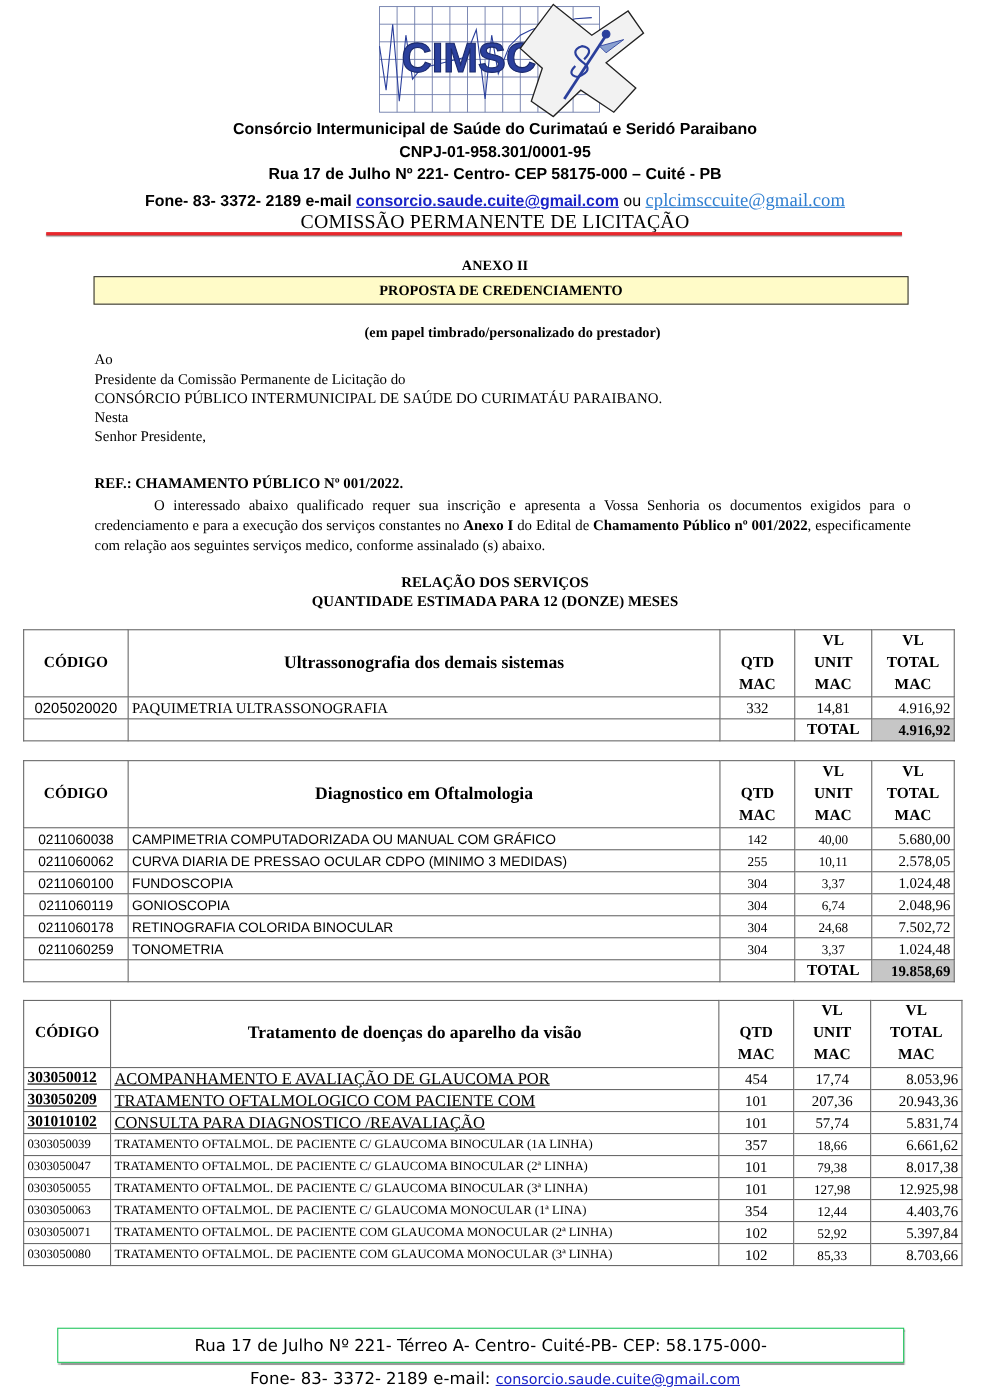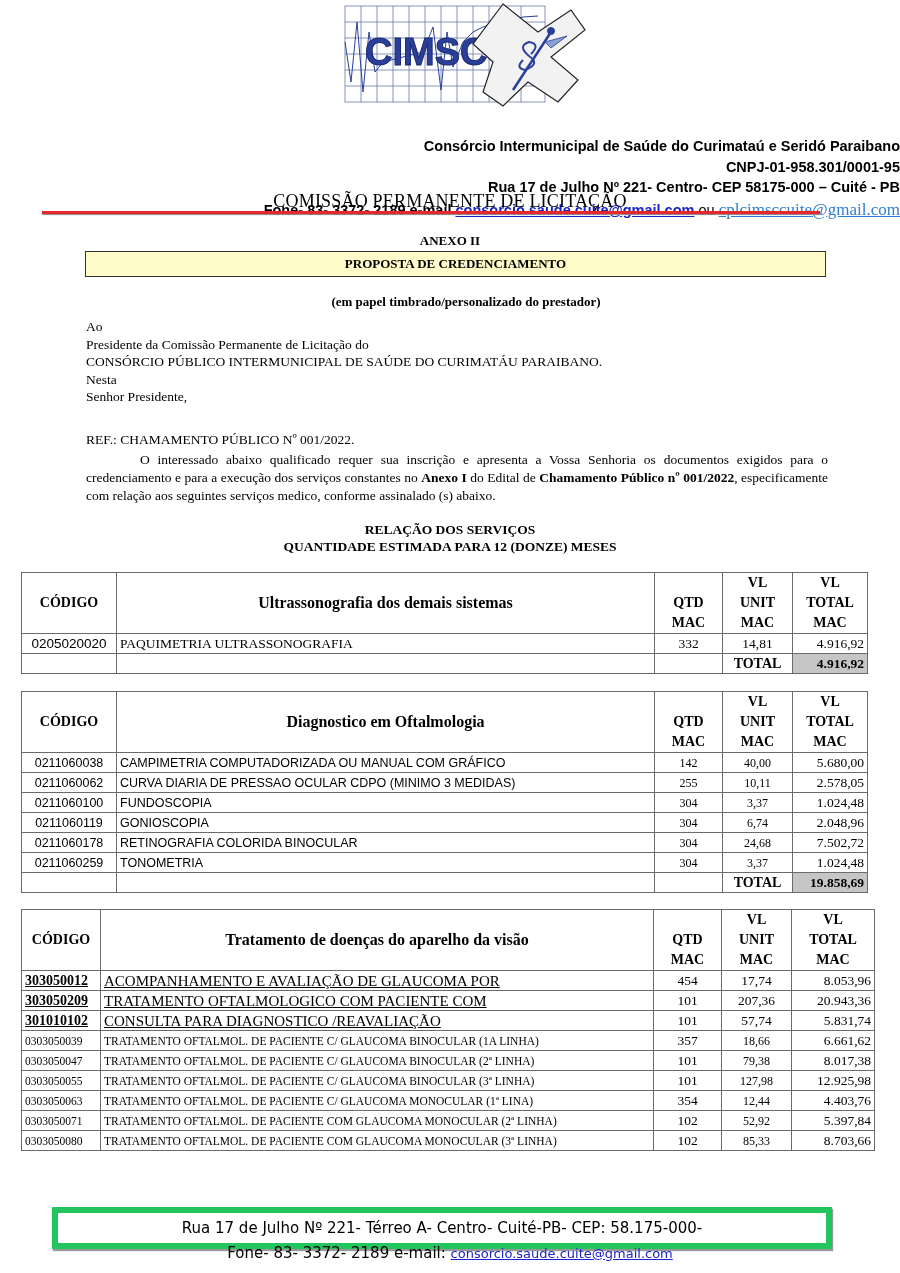--- a/index.html
+++ b/index.html
@@ -1,37 +1,37 @@
 <!DOCTYPE html>
 <html><head>
 <meta charset="utf-8">
 <style>
   html, body { margin: 0; padding: 0; background: #ffffff; }
   body { width: 900px; height: 1273px; position: relative; overflow: hidden; color: #000; font-family: "Liberation Serif", serif; }
 
   
   .logo { position: absolute; left: 323px; top: 2px; width: 265px; height: 105px; }
-  .hdr-line { position: absolute; left: 0; width: 900px; text-align: right; font-family: "Liberation Sans", sans-serif; font-weight: bold; font-size: 14.5px; margin-top: 28px; }
+  .hdr-line { position: absolute; left: 0; width: 900px; text-align: center; font-family: "Liberation Sans", sans-serif; font-weight: bold; font-size: 14.5px; }
   .hdr-l1 { top: 110px; }
   .hdr-l2 { top: 131px; }
   .hdr-l3 { top: 151px; }
   .hdr-l4 { top: 172px; font-size: 14.5px; }
   .hdr-l4 a { color: #1a23c8; text-decoration: underline; }
   .hdr-l4 .ou { font-weight: normal; }
   .hdr-l4 .alt-mail { font-family: "Liberation Serif", serif; font-weight: normal; font-size: 17px; color: #2f7fd1; text-decoration: underline; }
   .hdr-commission { position: absolute; left: 0; width: 900px; top: 191px; text-align: center; font-family: "Liberation Serif", serif; font-size: 18px; letter-spacing: 0.2px; }
   .red-rule { position: absolute; left: 42px; top: 211px; width: 778px; height: 3px; background: #e8262c; box-shadow: 0 1px 1px #888; }
 
   
   .anexo { position: absolute; left: 0; width: 900px; top: 233px; text-align: center; font-weight: bold; font-size: 13px; }
   .proposta-box { position: absolute; left: 85px; top: 251px; width: 739px; height: 24px; background: #fffbc8; border: 1px solid #333; text-align: center; font-weight: bold; font-size: 13px; line-height: 24px; }
   .papel { position: absolute; left: 0; width: 900px; top: 294px; text-align: center; font-weight: bold; font-size: 13px; margin-left: 16px; }
 
   .letter { position: absolute; left: 86px; top: 318px; font-size: 13.5px; line-height: 17.5px; }
-  .ref { position: absolute; left: 86px; top: 432px; font-weight: normal; font-size: 13.5px; }
+  .ref { position: absolute; left: 86px; top: 432px; font-weight: bold; font-size: 13.5px; }
   .para { position: absolute; left: 86px; top: 451px; width: 742px; font-size: 13.5px; line-height: 18px; text-align: justify; text-indent: 54px; }
   .rel { position: absolute; left: 0; width: 900px; text-align: center; font-weight: bold; font-size: 13.5px; }
   .rel1 { top: 522px; }
   .rel2 { top: 539px; }
 
   
   table.svc { position: absolute; left: 21px; border-collapse: collapse; table-layout: fixed; font-size: 13.5px; }
   table.svc td, table.svc th { border: 1px solid #6a6a6a; padding: 0 3px; height: 19px; line-height: 18px; overflow: hidden; white-space: nowrap; }
   table.svc th { font-weight: bold; font-size: 14px; vertical-align: middle; text-align: center; }
   table.svc th.desc-h { font-size: 16px; }
@@ -47,21 +47,21 @@
   #t1 { top: 572px; width: 846px; }
   #t2 { top: 691px; width: 846px; }
   #t3 { top: 909px; width: 853px; }
 
   #t3 td.code { font-family: "Liberation Serif", serif; font-size: 11.5px; text-align: left; padding-left: 3px; }
   #t3 td.code.bold { font-weight: bold; font-size: 14px; text-decoration: underline; }
   #t3 td.desc { font-family: "Liberation Serif", serif; font-size: 11.5px; }
   #t3 td.desc.big { font-size: 15px; text-decoration: underline; }
 
   
-  .footer-box { position: absolute; left: 52px; top: 1207px; width: 768px; height: 30px; border: 6px solid #22c55e; box-shadow: 1px 2px 1px #999; text-align: center; line-height: 30px; font-family: "DejaVu Sans", sans-serif; font-size: 15px; }
+  .footer-box { position: absolute; left: 52px; top: 1207px; width: 768px; height: 30px; border: 1px solid #22c55e; box-shadow: 1px 2px 1px #999; text-align: center; line-height: 30px; font-family: "DejaVu Sans", sans-serif; font-size: 15px; }
   .footer-line { position: absolute; left: 0; width: 900px; top: 1244px; text-align: center; font-family: "DejaVu Sans", sans-serif; font-size: 15px; }
   .footer-line a { color: #1a23c8; text-decoration: underline; font-size: 13px; }
 </style>
 </head>
 <body>
 
 <div class="logo">
   <svg width="265" height="105" viewBox="0 0 265 105">
     <g stroke="#6b79a8" stroke-width="0.8" fill="none">
       <rect x="22" y="4" width="200" height="96"></rect>

